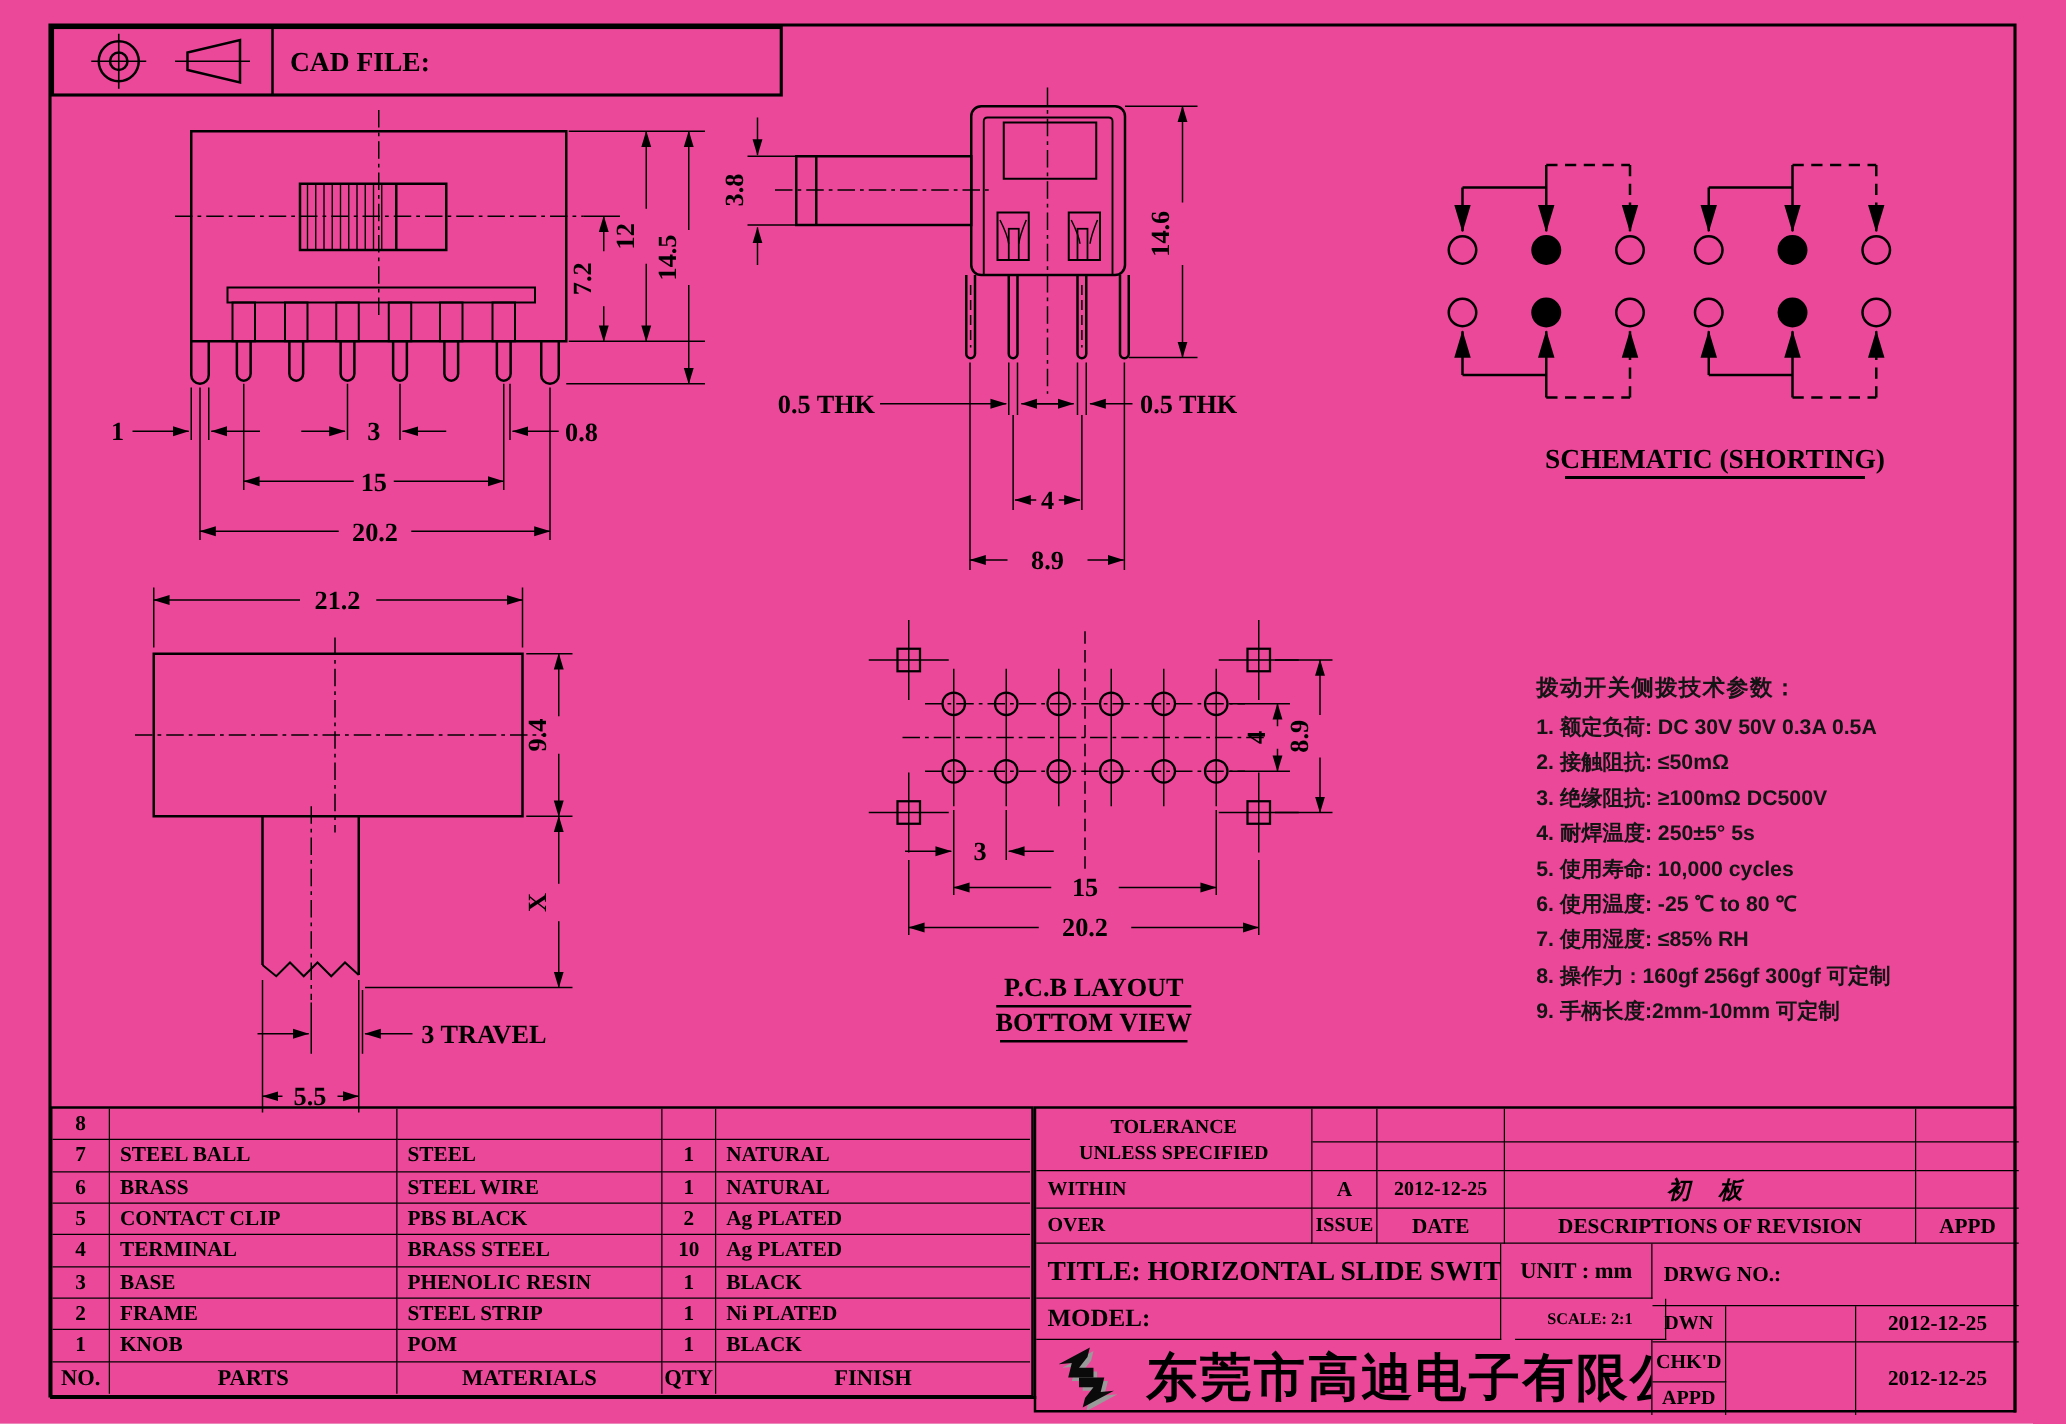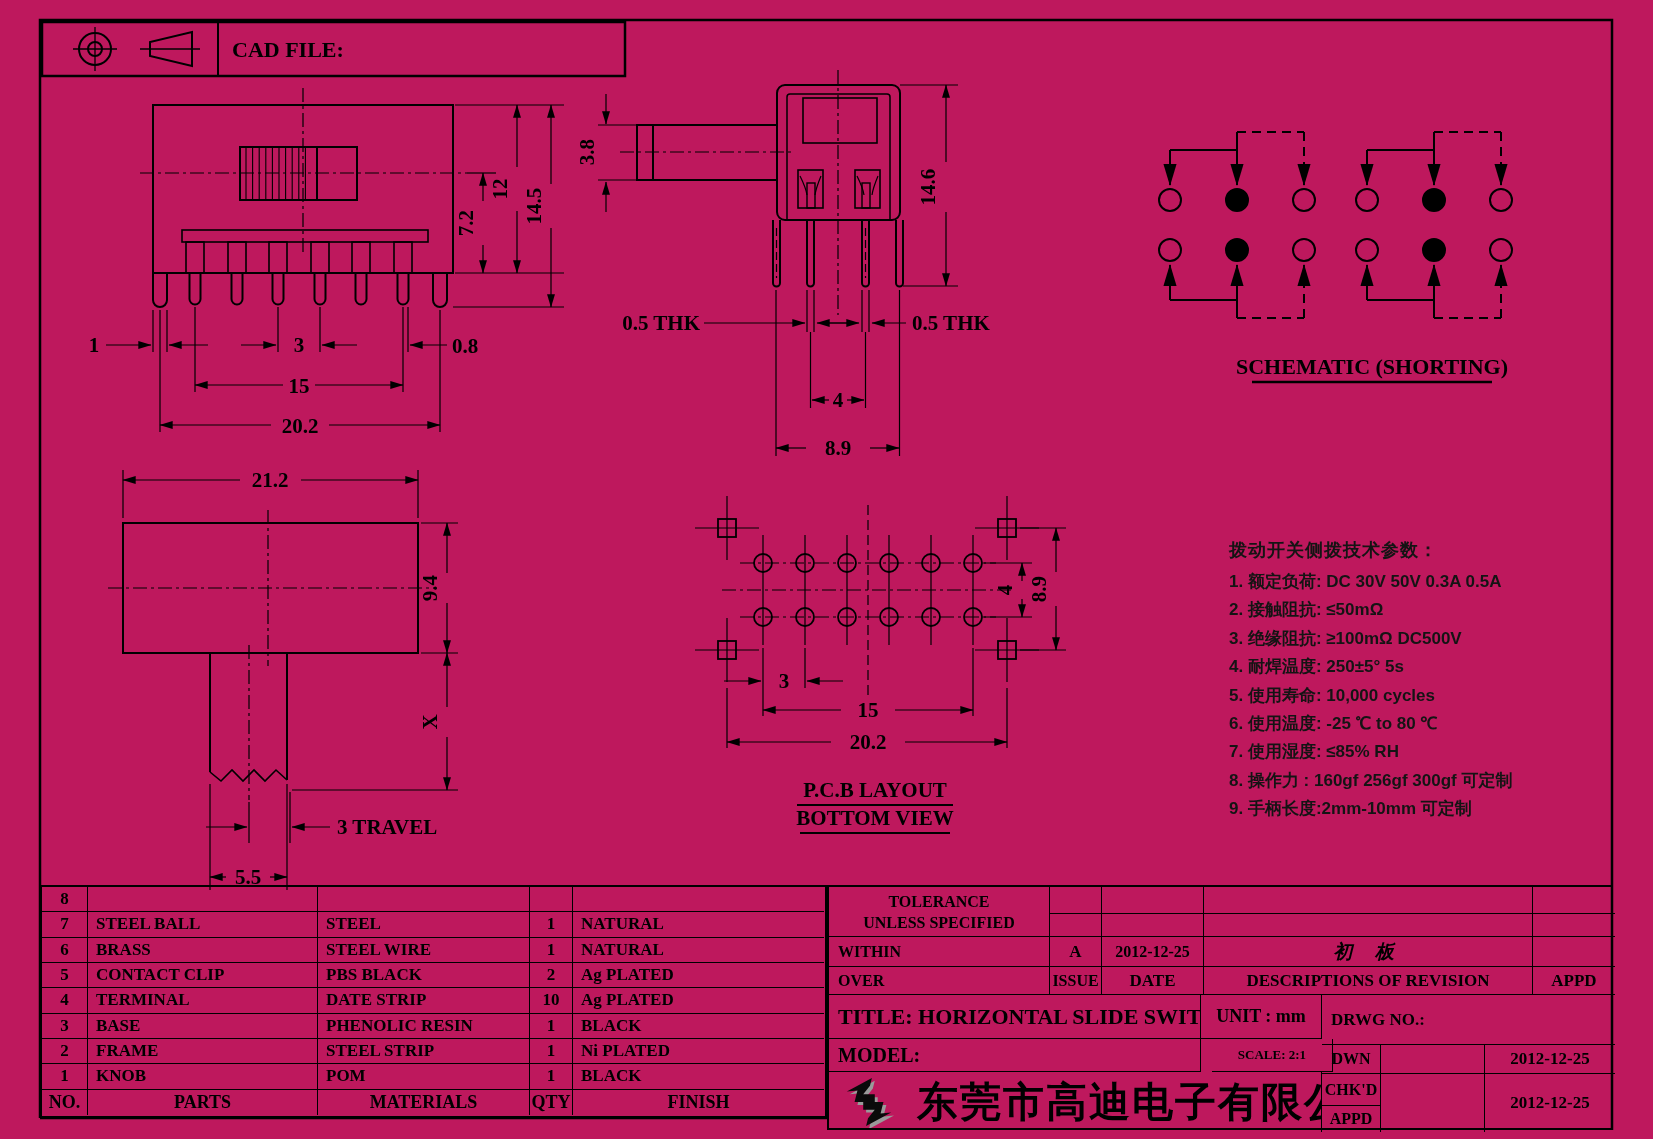--- a/index.html
+++ b/index.html
@@ -1,16 +1,16 @@
 <!DOCTYPE html>
 <html><head>
 <meta charset="utf-8">
 <style>
   html,body{margin:0;padding:0;background:#e8e8e8;}
-  #sheet{position:relative;width:1653px;height:1139px;background:#be185d;overflow:hidden;
+  #sheet{position:relative;width:1653px;height:1139px;background:#ec4899;overflow:hidden;
          font-family:"Liberation Serif",serif;color:#000;}
   svg text{fill:#000;}
   .dimtxt{font:700 21px "Liberation Serif",serif;}
   .captxt{font:700 21px "Liberation Serif",serif;}
   .hdrtxt{font:700 22px "Liberation Serif",serif;}
 
   
   #tech-params{position:absolute;left:1186px;top:538px;width:430px;
     font-family:Liberation Sans, sans-serif;font-weight:700;color:#141414;margin-left:43px;}
   #tech-params .tp-title{font-size:18px;margin-bottom:6px;letter-spacing:1px;}
@@ -400,21 +400,21 @@
       <div class="pt-cell">STEEL WIRE</div>
       <div class="pt-cell center">1</div>
       <div class="pt-cell last">NATURAL</div>
       <div class="pt-cell center">5</div>
       <div class="pt-cell">CONTACT CLIP</div>
       <div class="pt-cell">PBS BLACK</div>
       <div class="pt-cell center">2</div>
       <div class="pt-cell last">Ag PLATED</div>
       <div class="pt-cell center">4</div>
       <div class="pt-cell">TERMINAL</div>
-      <div class="pt-cell">DATE STRIP</div>
+      <div class="pt-cell">BRASS STEEL</div>
       <div class="pt-cell center">10</div>
       <div class="pt-cell last">Ag PLATED</div>
       <div class="pt-cell center">3</div>
       <div class="pt-cell">BASE</div>
       <div class="pt-cell">PHENOLIC RESIN</div>
       <div class="pt-cell center">1</div>
       <div class="pt-cell last">BLACK</div>
       <div class="pt-cell center">2</div>
       <div class="pt-cell">FRAME</div>
       <div class="pt-cell">STEEL STRIP</div>

